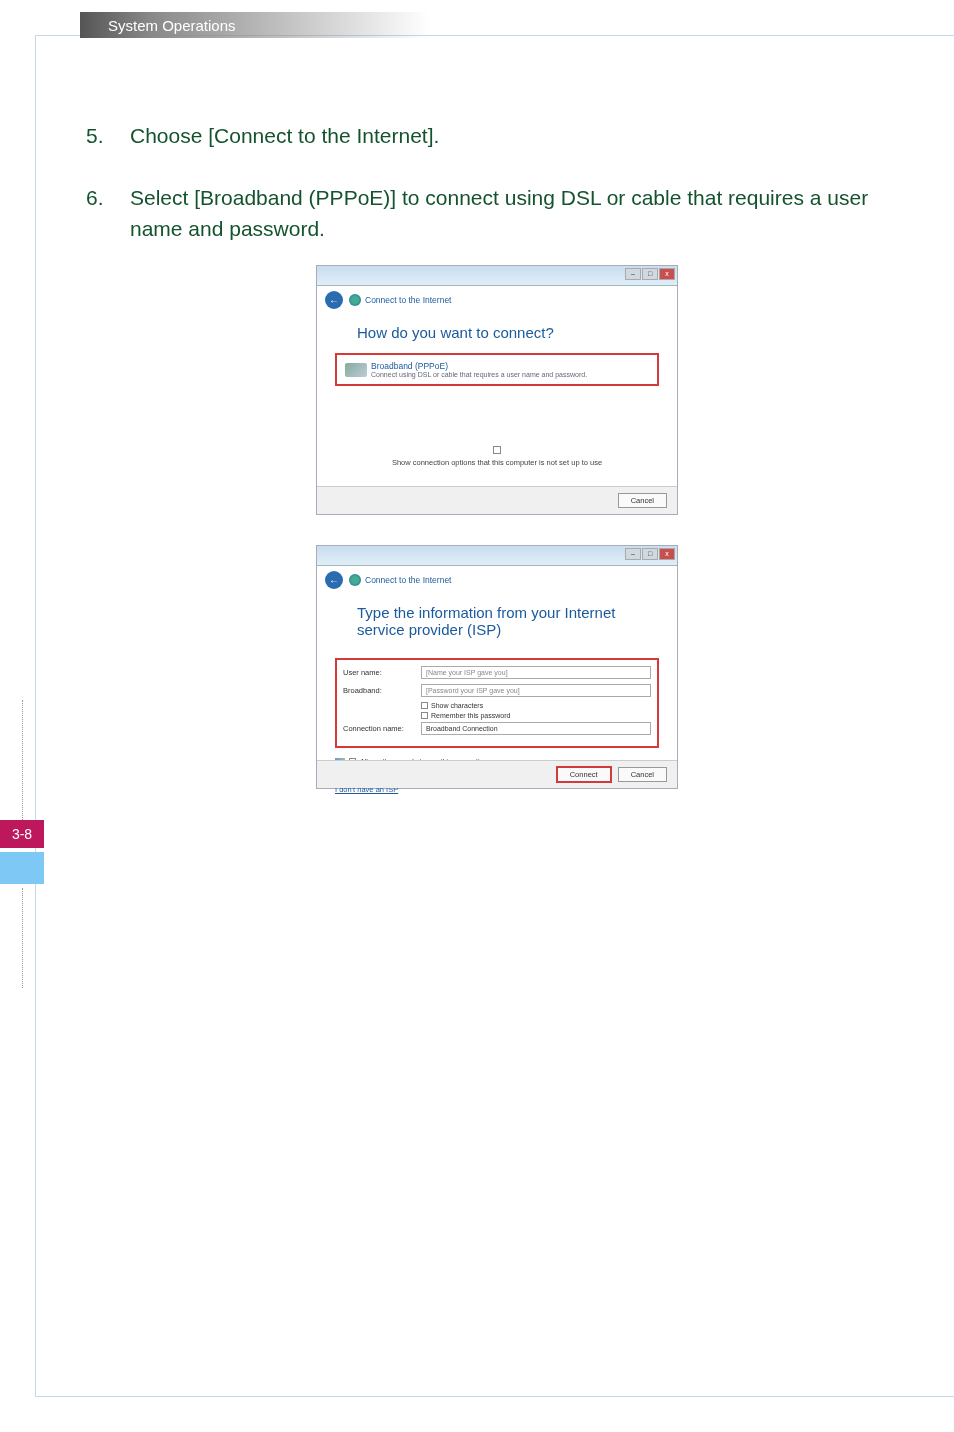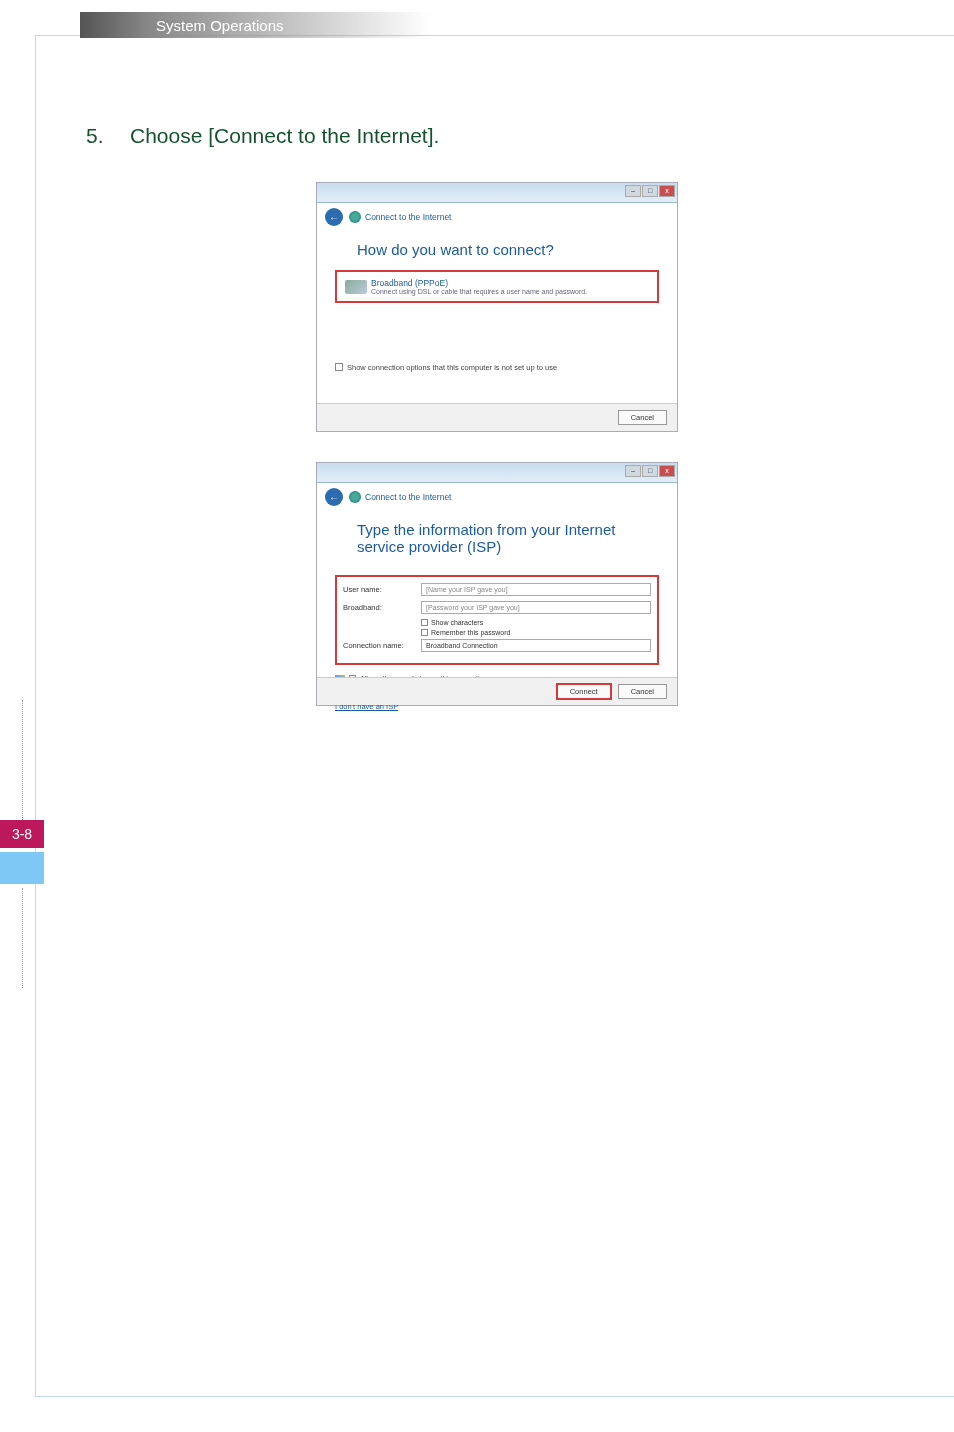--- a/index.html
+++ b/index.html
@@ -25,21 +25,21 @@
     }
     .header-wrapper {
       position: absolute;
       top: 12px;
       left: 80px;
       right: 0;
       height: 26px;
       background: linear-gradient(to right, #555 0%, #888 8%, transparent 40%);
       display: flex;
       align-items: center;
-      padding-left: 76px;
+      padding-left: 28px;
     }
     .header-wrapper .title-text {
       color: #fff;
       font-size: 15px;
     }
     .gradient-tab {
       position: absolute;
       left: 80px;
       top: 14px;
       width: 38px;
@@ -177,20 +177,21 @@
       color: #667;
       font-size: 7px;
     }
     .checkbox-row {
       display: flex;
       align-items: center;
       gap: 4px;
       font-size: 7.5px;
       color: #444;
       margin-top: 60px;
+      flex-direction: column;
     }
     .checkbox-box {
       width: 8px;
       height: 8px;
       border: 1px solid #888;
     }
     .button-row {
       position: absolute;
       bottom: 0;
       left: 0;
@@ -327,20 +328,23 @@
 
 <div class="content">
 
   <div class="step">
     <div class="step-body">
       <span class="step-text"><span class="step-num">5.</span><span>Choose [Connect to the Internet].</span></span>
     </div>
   </div>
 
   <div class="step">
+    <div class="step-body">
+      <span class="step-text"><span class="step-num">6.</span><span>Select [Broadband (PPPoE)] to connect using DSL or cable that requires a user name and password.</span></span>
+    </div>
 
     <div class="screenshot-container">
       <div class="dialog1">
         <div class="title-strip">
           <div class="title-controls">
             <div class="ctrl-btn">–</div>
             <div class="ctrl-btn">□</div>
             <div class="ctrl-btn close">x</div>
           </div>
         </div>

